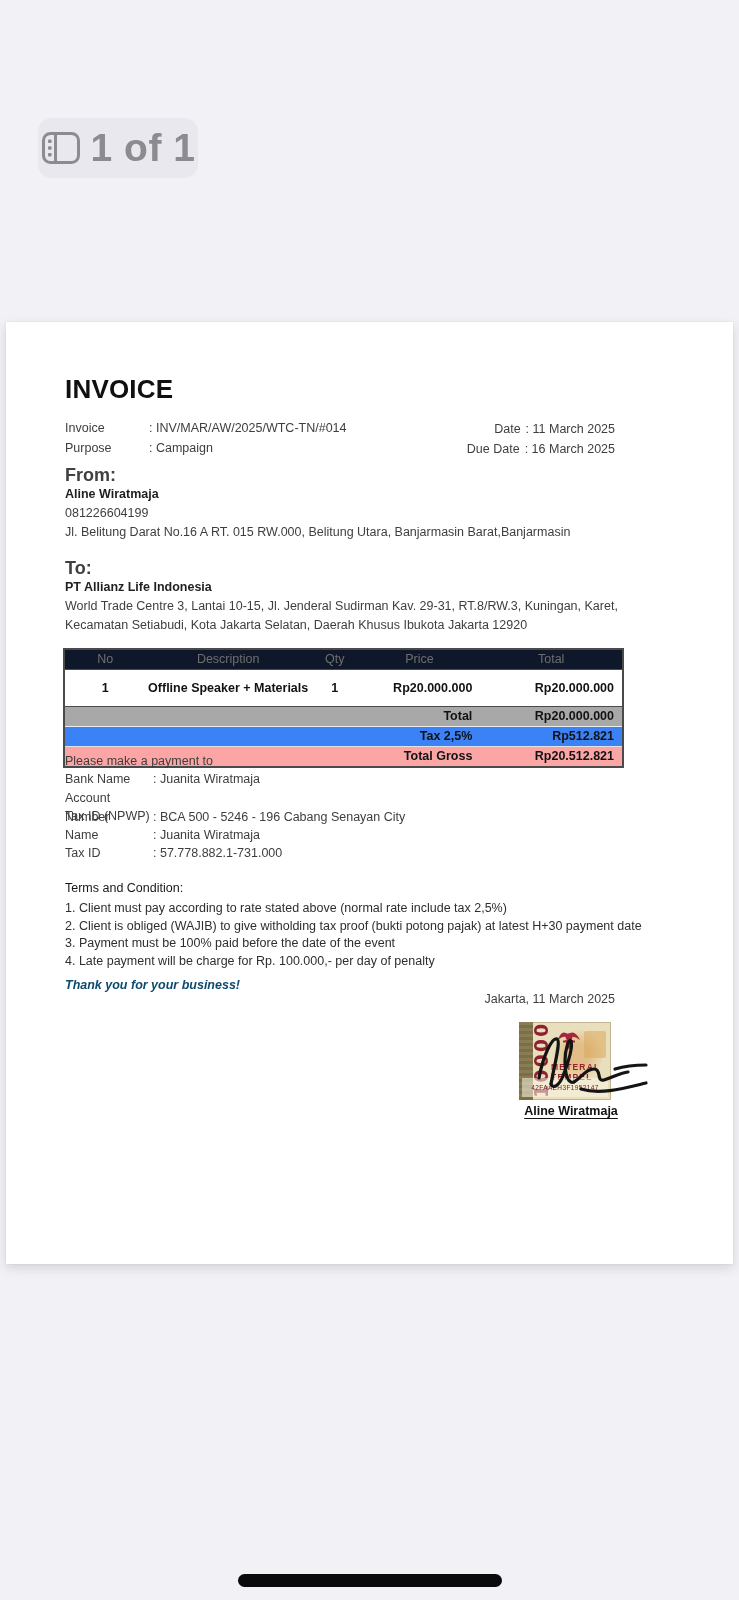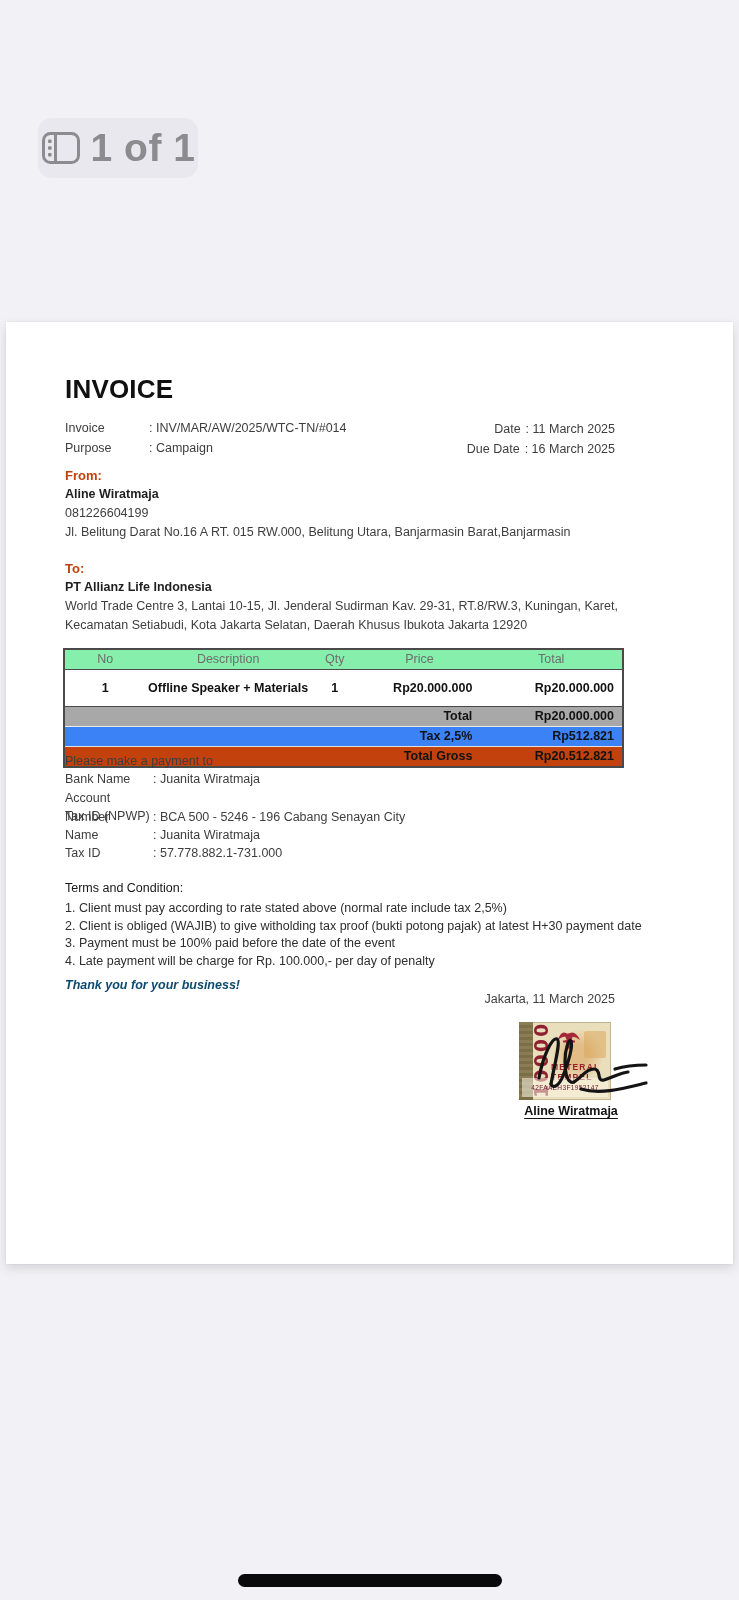--- a/index.html
+++ b/index.html
@@ -37,39 +37,39 @@
 
   .meta { left:59px; top:97px; }
   .meta .row { height:19.5px; }
   .meta .lbl { display:inline-block; width:84px; }
   .dates { right:118px; top:98px; text-align:right; }
   .dates .row { height:19.5px; }
   .dates .lbl { margin-right:5px; }
 
   .from-block { left:59px; top:144px; width:630px; }
   .to-block   { left:59px; top:237px; width:578px; }
-  .blk-head { font-size:13px; font-weight:700; color:#c2410c; line-height:19px; }
+  .blk-head { font-size:18px; font-weight:700; color:#404040; line-height:19px; }
   .blk-name { font-weight:700; color:#1f1f1f; line-height:19px; }
   .blk-line { line-height:19px; }
 
   
   .tbl-wrap { left:57px; top:326px; width:561px; }
   table.items { border-collapse:collapse; width:561px; font-size:12.5px; border:2px solid #4a4a4a; }
   table.items th {
     font-weight:400; color:#6e6e6e; height:20px; text-align:center;
-    border-bottom:1.5px solid #4a4a4a; background:#86efac;
+    border-bottom:1.5px solid #4a4a4a; background:#0f172a;
   }
   table.items td { color:#121212; font-weight:700; }
   tr.item-row td { height:37px; background:#fff; }
   td.c { text-align:center; }
   td.r, .sum-label, .sum-value { text-align:right; padding-right:8px; }
   tr.sum td { height:17px; }
   tr.row-total td { background:#a8a8a8; border-top:1.5px solid #4a4a4a; }
   tr.row-tax td { background:#3b82f6; border-top:1px solid #ededed; }
-  tr.row-gross td { background:#c2410c; border-top:1px solid #e2e2e2; }
+  tr.row-gross td { background:#fca5a5; border-top:1px solid #e2e2e2; }
 
   .pay-block { left:59px; top:430px; }
   .pay-block .row { height:18.4px; }
   .pay-block .lbl { display:inline-block; width:88px; }
 
   .terms-block { left:59px; top:556px; width:648px; }
   .terms-block .t-head { font-weight:400; color:#161616; line-height:20px; margin-bottom:2px; }
   .terms-block .t-item { line-height:17.5px; color:#2e2e2e; }
   .thanks { margin-top:6px; font-weight:700; font-style:italic; color:#0c4a6e; }
 

